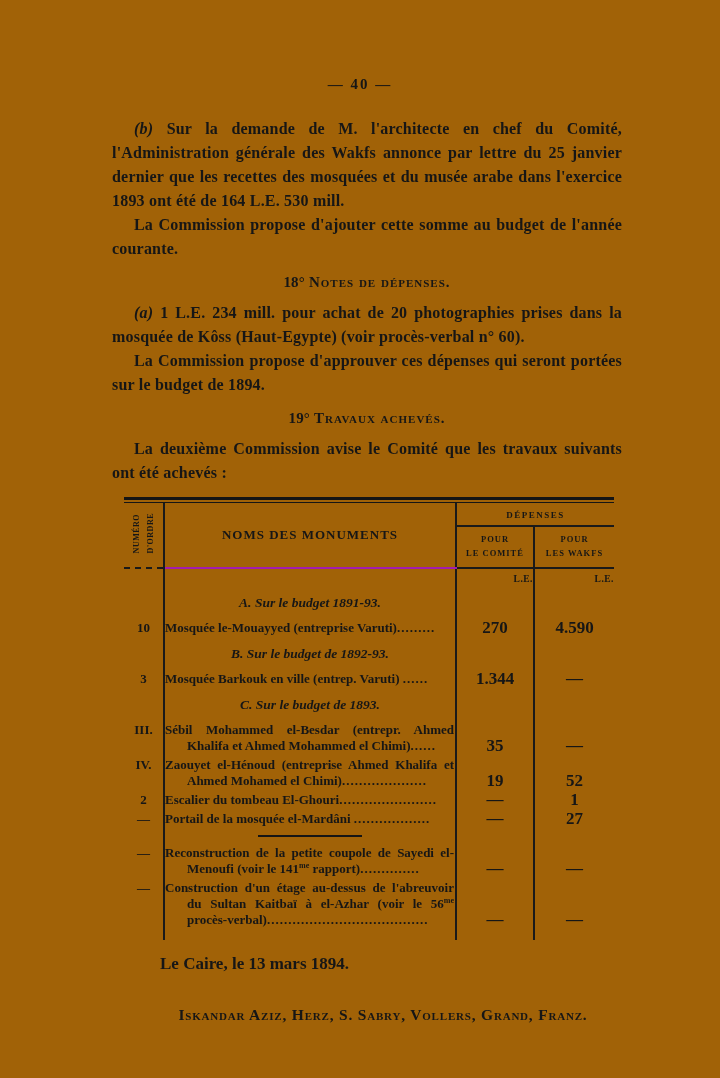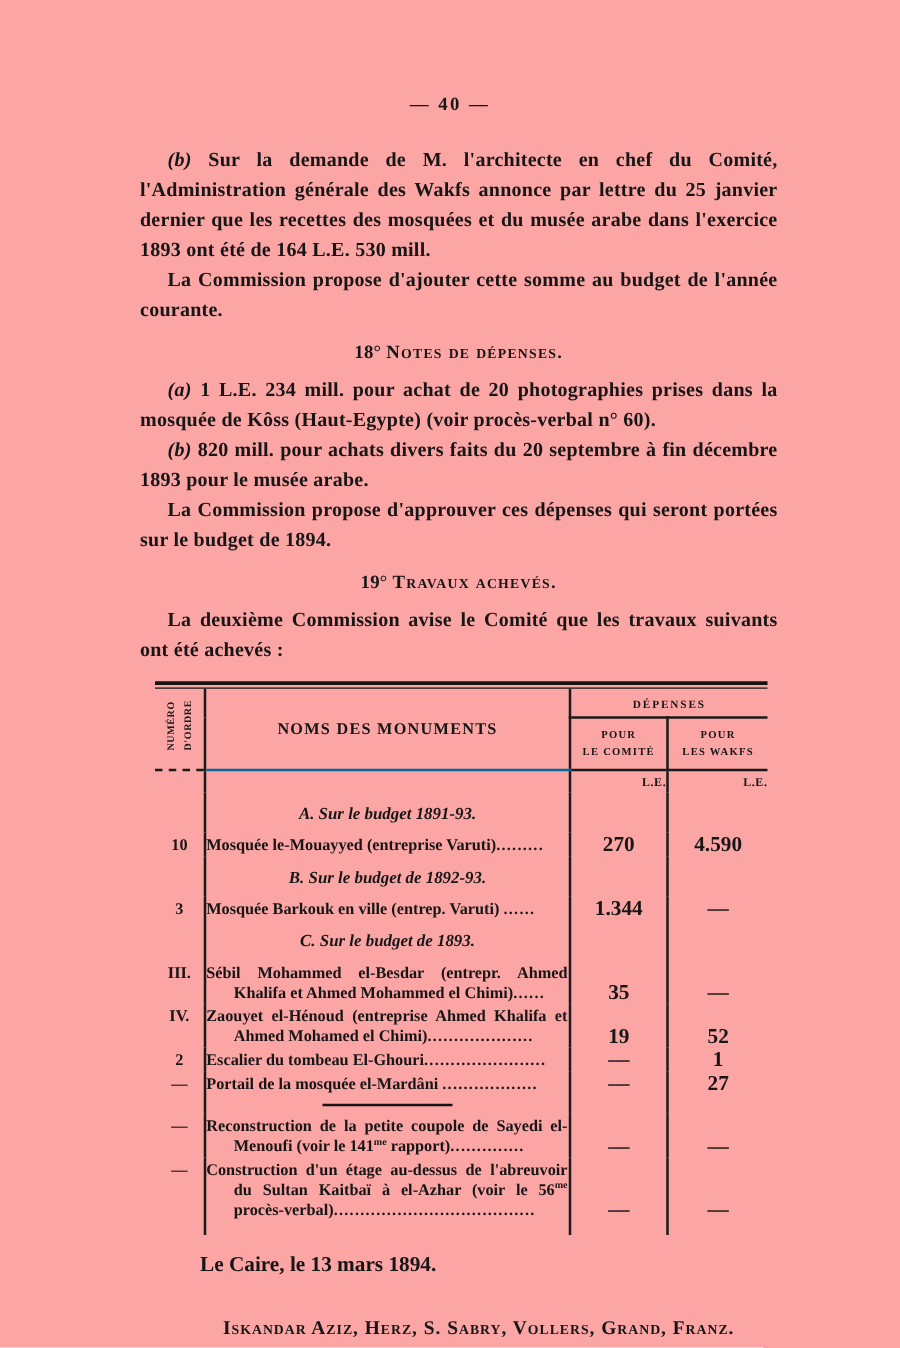--- a/index.html
+++ b/index.html
@@ -1,19 +1,19 @@
 <!DOCTYPE html>
 <html><head>
 <meta charset="utf-8">
 <style>
   html,body{margin:0;padding:0;background:#ffffff;}
   .page{
     position:relative;
     width:720px;height:1078px;
-    background:#fca5a5;
+    background:#a16207;
     color:#161616;
     font-family:"Liberation Serif","DejaVu Serif",serif;
     font-weight:700;
     overflow:hidden;
     box-sizing:border-box;
     padding-top:76px;
   }
   .content{width:524px;margin:0 auto;}
   .page-number{
     text-align:center;font-size:15px;letter-spacing:2px;
@@ -32,21 +32,21 @@
   .rule-a{height:3px;background:#151515;}
   .rule-b{height:1px;background:#151515;margin-top:2px;}
   table{border-collapse:collapse;width:490px;table-layout:fixed;}
   col.c-num{width:40px;}
   col.c-name{width:292px;}
   col.c-com{width:78px;}
   col.c-wak{width:80px;}
   th,td{padding:0;font-weight:700;}
   .b-right{border-right:2px solid #1a1a1a;}
   .th-num{border-bottom:2px dashed #1a1a1a;}
-  .th-names{border-bottom:2px solid #0369a1;font-size:13px;letter-spacing:1px;text-align:center;}
+  .th-names{border-bottom:2px solid #a21caf;font-size:13px;letter-spacing:1px;text-align:center;}
   .th-depenses{
     border-bottom:2px solid #1a1a1a;
     font-size:9px;letter-spacing:1.5px;text-align:center;
     padding:7px 0 5px 0;vertical-align:middle;
   }
   .th-sub{
     border-bottom:2px solid #1a1a1a;
     font-size:8.5px;letter-spacing:1px;text-align:center;
     white-space:pre-line;line-height:1.6;padding:6px 0 7px 0;vertical-align:middle;
   }
@@ -92,21 +92,20 @@
 <div class="page">
   <div class="content">
 
     <div class="page-number">— 40 —</div>
 
     <div class="text-block" id="blocks">
         <p><i>(b) </i>Sur la demande de M. l'architecte en chef du Comité, l'Administration générale des Wakfs annonce par lettre du 25 janvier dernier que les recettes des mosquées et du musée arabe dans l'exercice 1893 ont été de 164 L.E. 530 mill.</p>
         <p>La Commission propose d'ajouter cette somme au budget de l'année courante.</p>
         <div class="doc-heading"><span class="h-num">18° </span><span class="h-title">Notes de dépenses.</span></div>
         <p><i>(a) </i>1 L.E. 234 mill. pour achat de 20 photographies prises dans la mosquée de Kôss (Haut-Egypte) (voir procès-verbal n° 60).</p>
-        <p><i>(b) </i>820 mill. pour achats divers faits du 20 septembre à fin décembre 1893 pour le musée arabe.</p>
         <p>La Commission propose d'approuver ces dépenses qui seront portées sur le budget de 1894.</p>
         <div class="doc-heading"><span class="h-num">19° </span><span class="h-title">Travaux achevés.</span></div>
         <p>La deuxième Commission avise le Comité que les travaux suivants ont été achevés :</p>
       </div>
 
     <div class="table-wrap">
       <div class="rule-a"></div>
       <div class="rule-b"></div>
       <table id="works-table">
         <colgroup>

